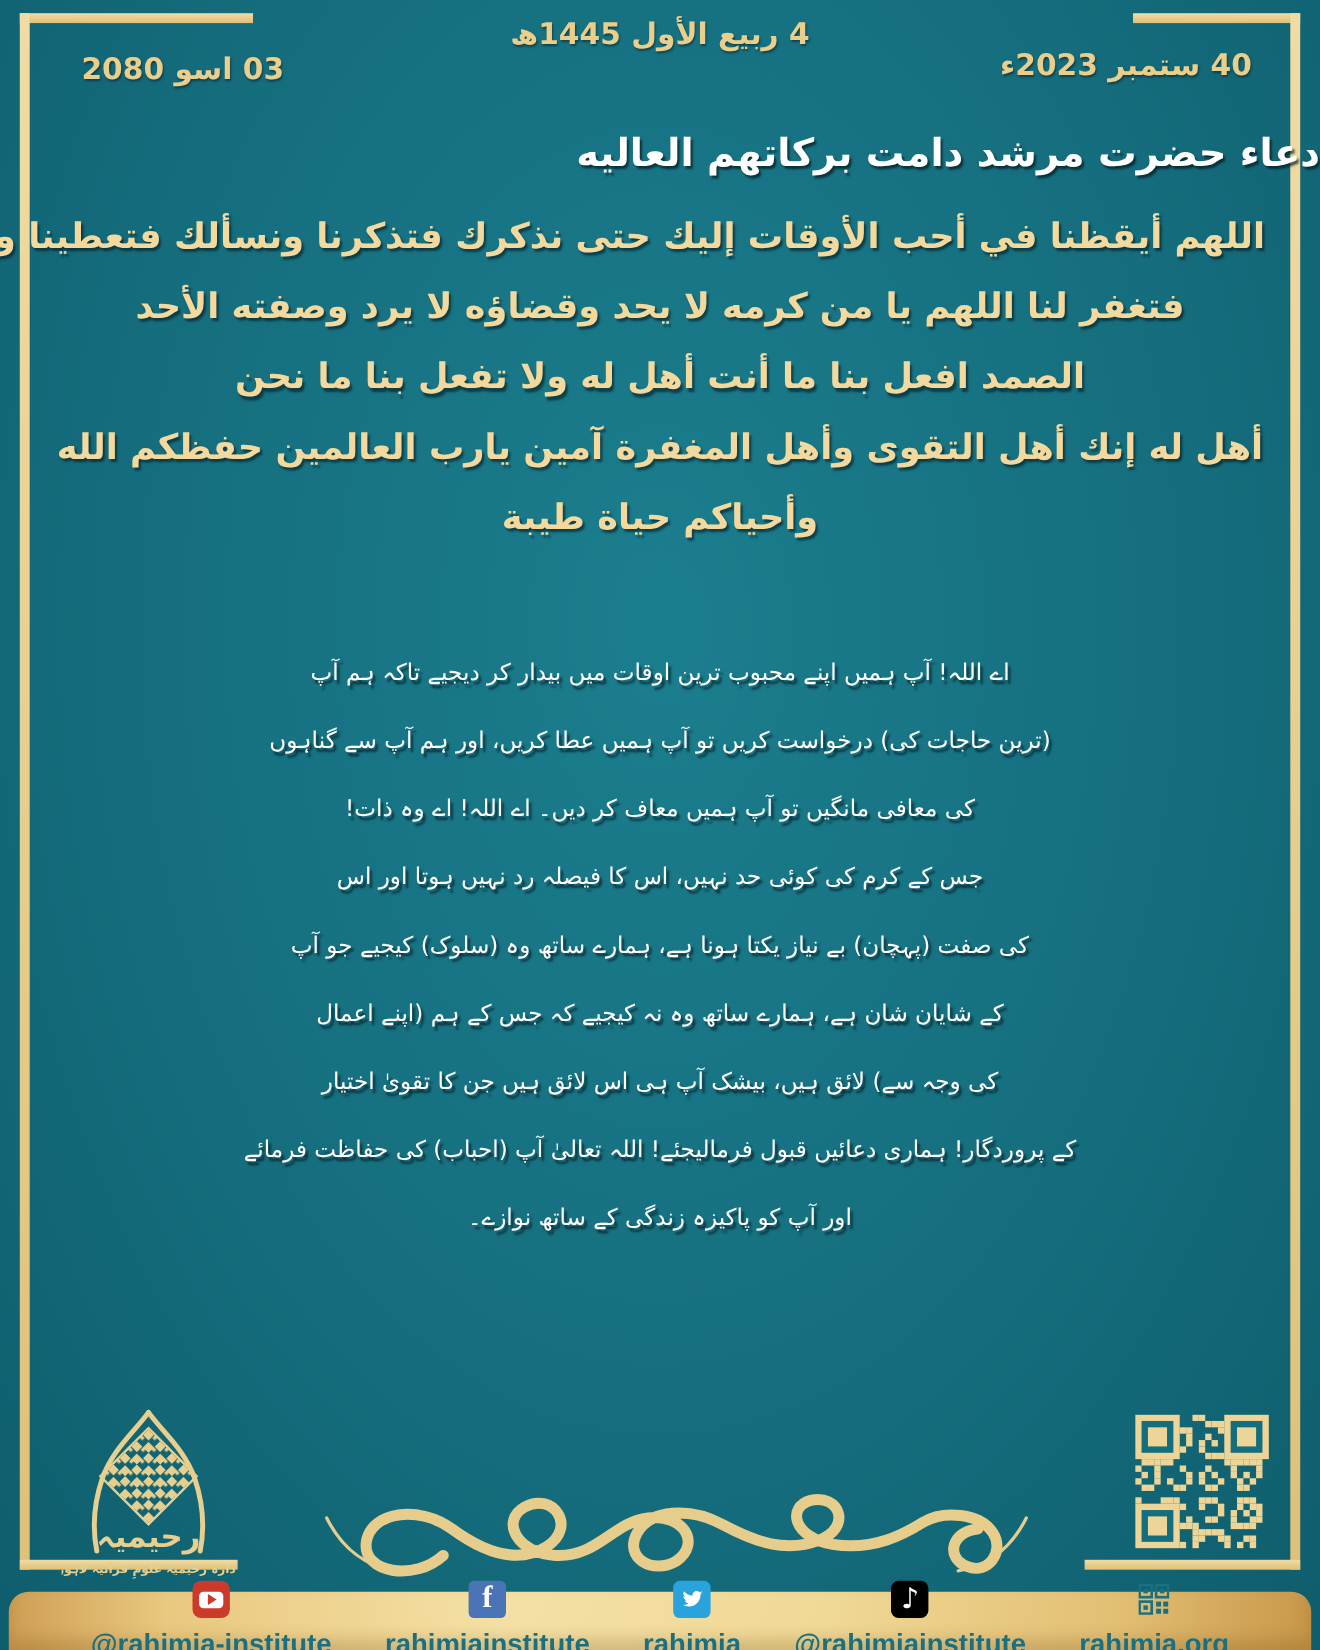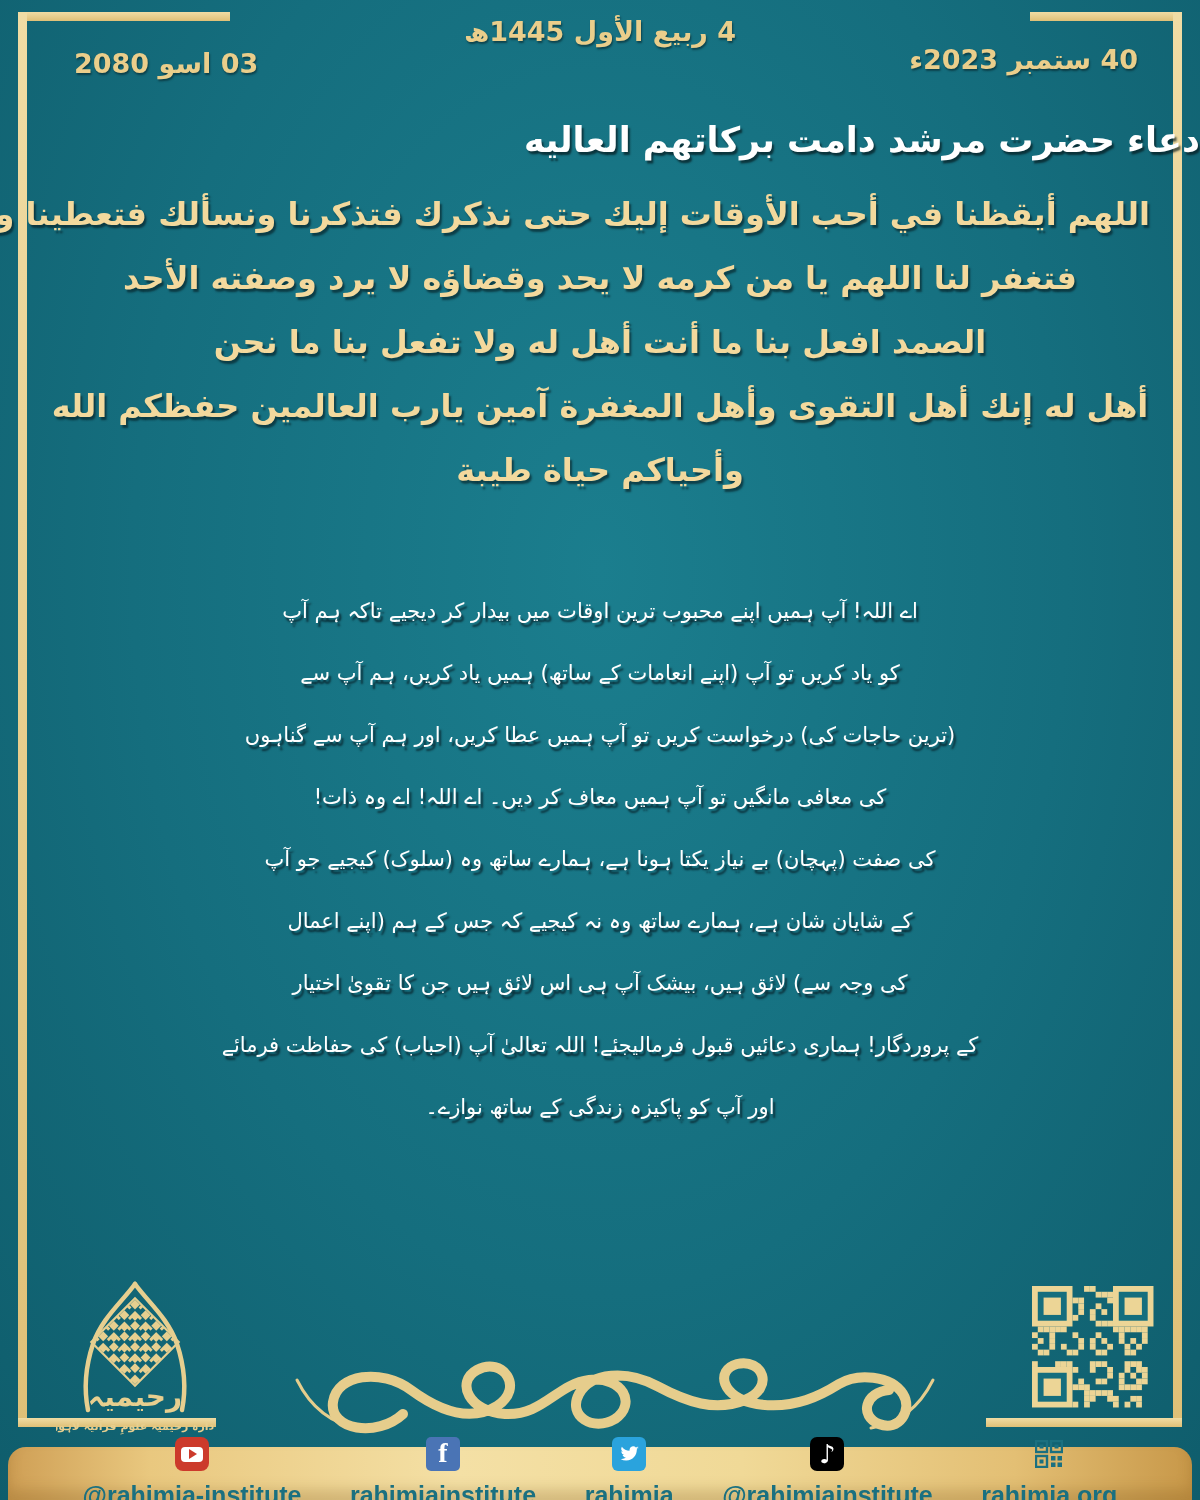--- a/index.html
+++ b/index.html
@@ -80,23 +80,23 @@
   <div class="arabic-block">
     <div class="arabic-line">اللهم أيقظنا في أحب الأوقات إليك حتى نذكرك فتذكرنا ونسألك فتعطينا ونستغفرك</div>
     <div class="arabic-line">فتغفر لنا اللهم يا من كرمه لا يحد وقضاؤه لا يرد وصفته الأحد</div>
     <div class="arabic-line">الصمد افعل بنا ما أنت أهل له ولا تفعل بنا ما نحن</div>
     <div class="arabic-line">أهل له إنك أهل التقوى وأهل المغفرة آمين يارب العالمين حفظكم الله</div>
     <div class="arabic-line">وأحياكم حياة طيبة</div>
   </div>
 
   <div class="urdu-block">
     <div class="urdu-line">اے اللہ! آپ ہمیں اپنے محبوب ترین اوقات میں بیدار کر دیجیے تاکہ ہم آپ</div>
-    <div class="urdu-line">کو یاد کریں تو آپ (اپنے انعامات کے ساتھ) ہمیں یاد کریں، ہم آپ سے</div>
     <div class="urdu-line">(ترین حاجات کی) درخواست کریں تو آپ ہمیں عطا کریں، اور ہم آپ سے گناہوں</div>
     <div class="urdu-line">کی معافی مانگیں تو آپ ہمیں معاف کر دیں۔ اے اللہ! اے وہ ذات!</div>
+    <div class="urdu-line">جس کے کرم کی کوئی حد نہیں، اس کا فیصلہ رد نہیں ہوتا اور اس</div>
     <div class="urdu-line">کی صفت (پہچان) بے نیاز یکتا ہونا ہے، ہمارے ساتھ وہ (سلوک) کیجیے جو آپ</div>
     <div class="urdu-line">کے شایان شان ہے، ہمارے ساتھ وہ نہ کیجیے کہ جس کے ہم (اپنے اعمال</div>
     <div class="urdu-line">کی وجہ سے) لائق ہیں، بیشک آپ ہی اس لائق ہیں جن کا تقویٰ اختیار</div>
     <div class="urdu-line">کے پروردگار! ہماری دعائیں قبول فرمالیجئے! اللہ تعالیٰ آپ (احباب) کی حفاظت فرمائے</div>
     <div class="urdu-line">اور آپ کو پاکیزہ زندگی کے ساتھ نوازے۔</div>
   </div>
 
   <div class="logo">
     <svg width="158" height="160" viewBox="0 0 158 160">
       <defs>

